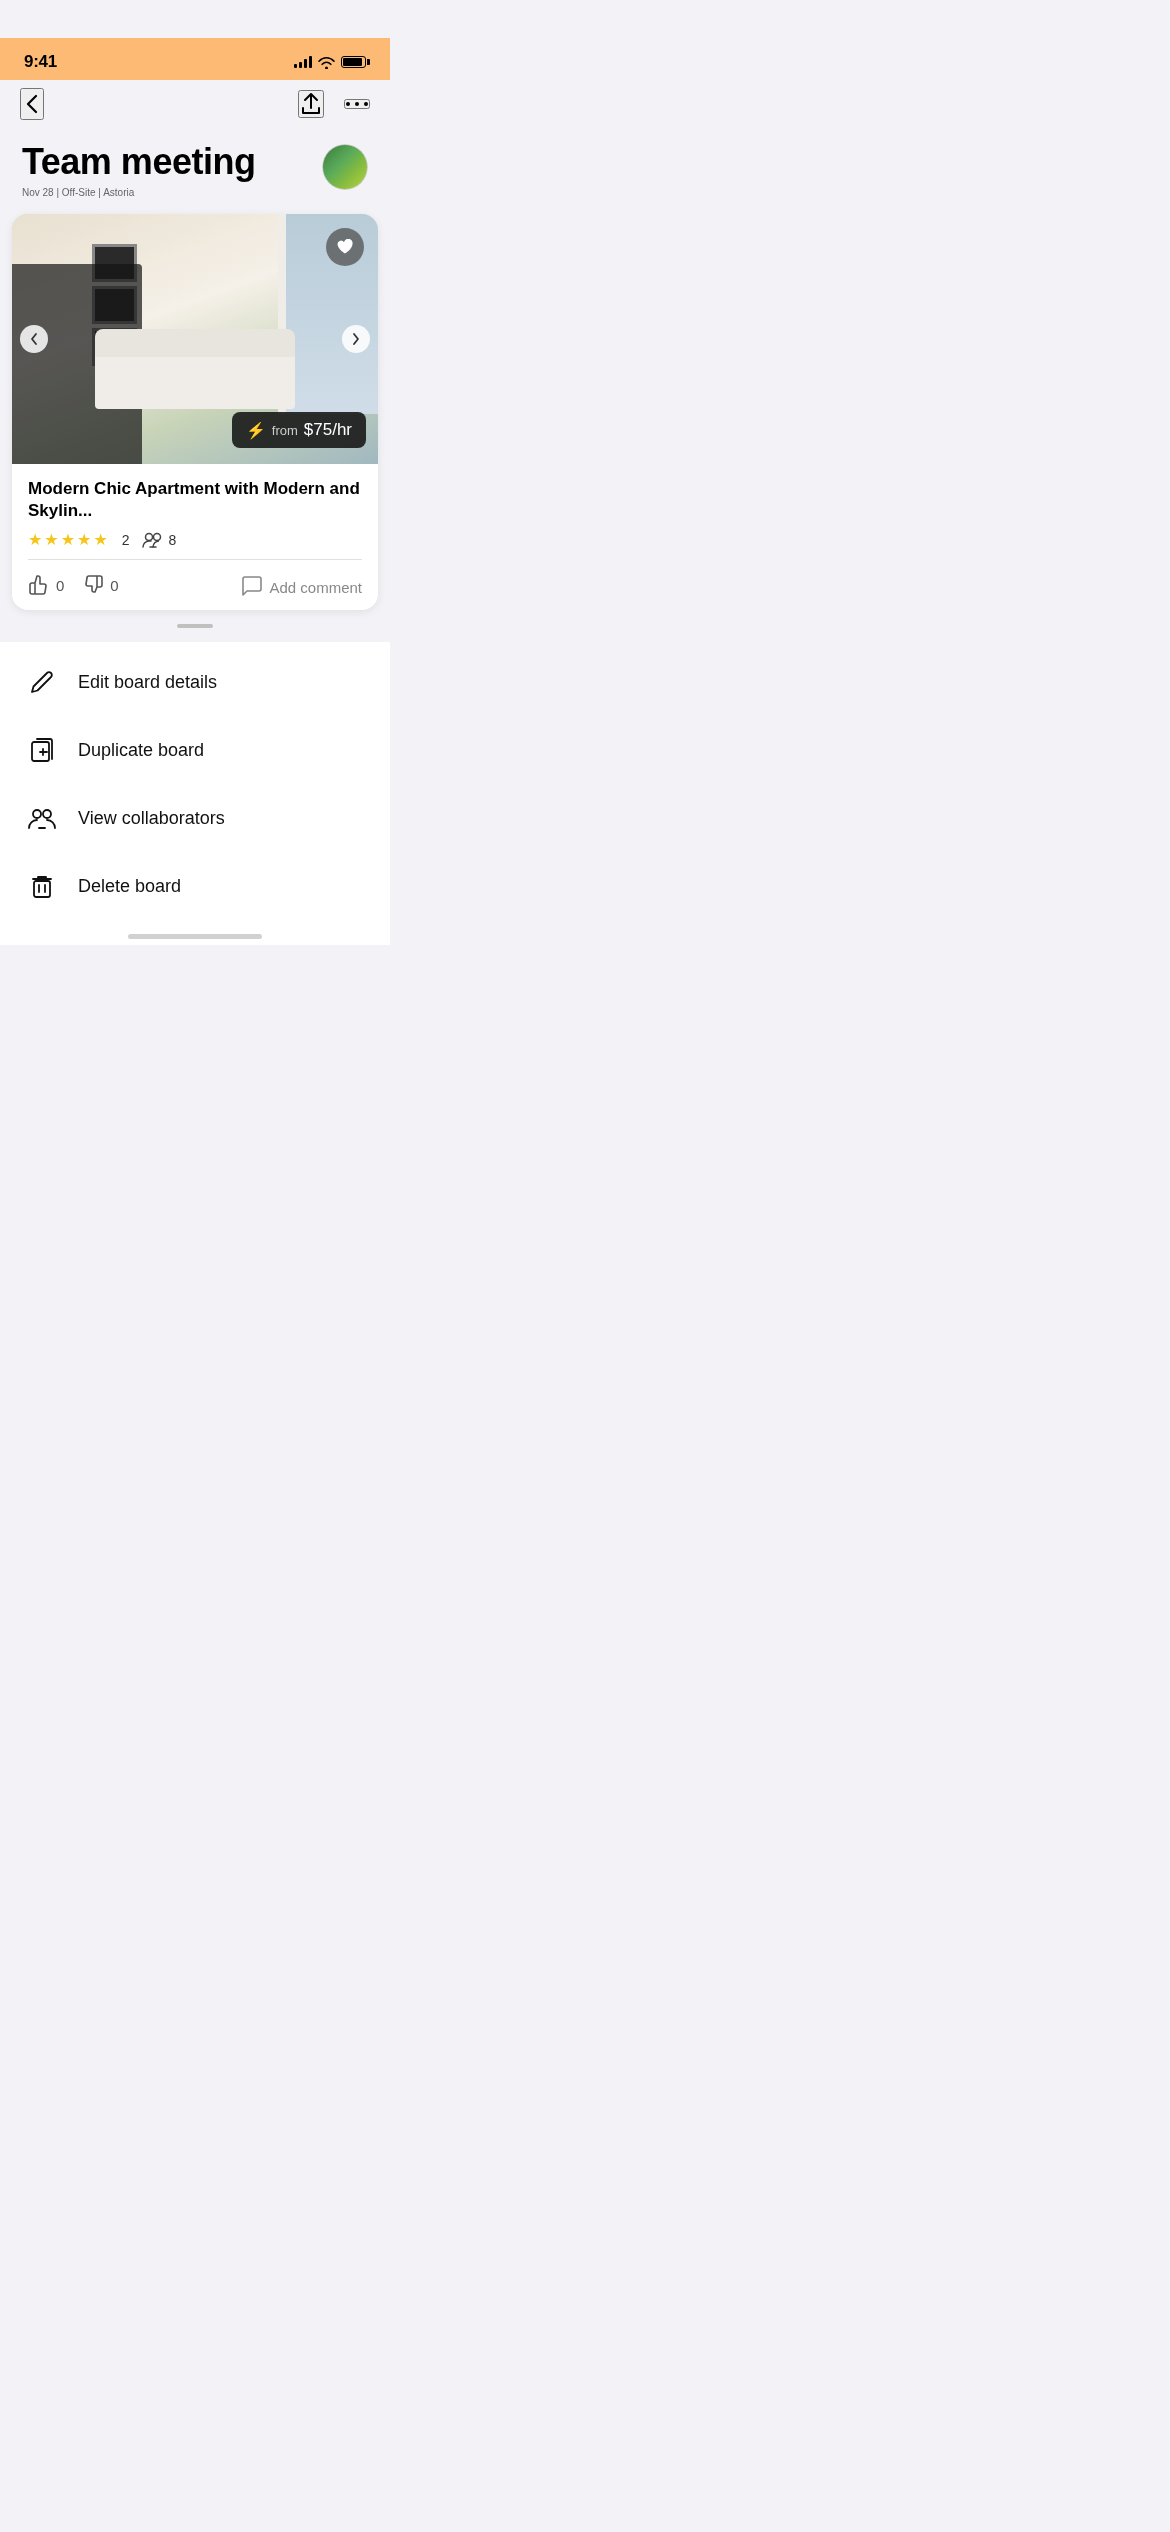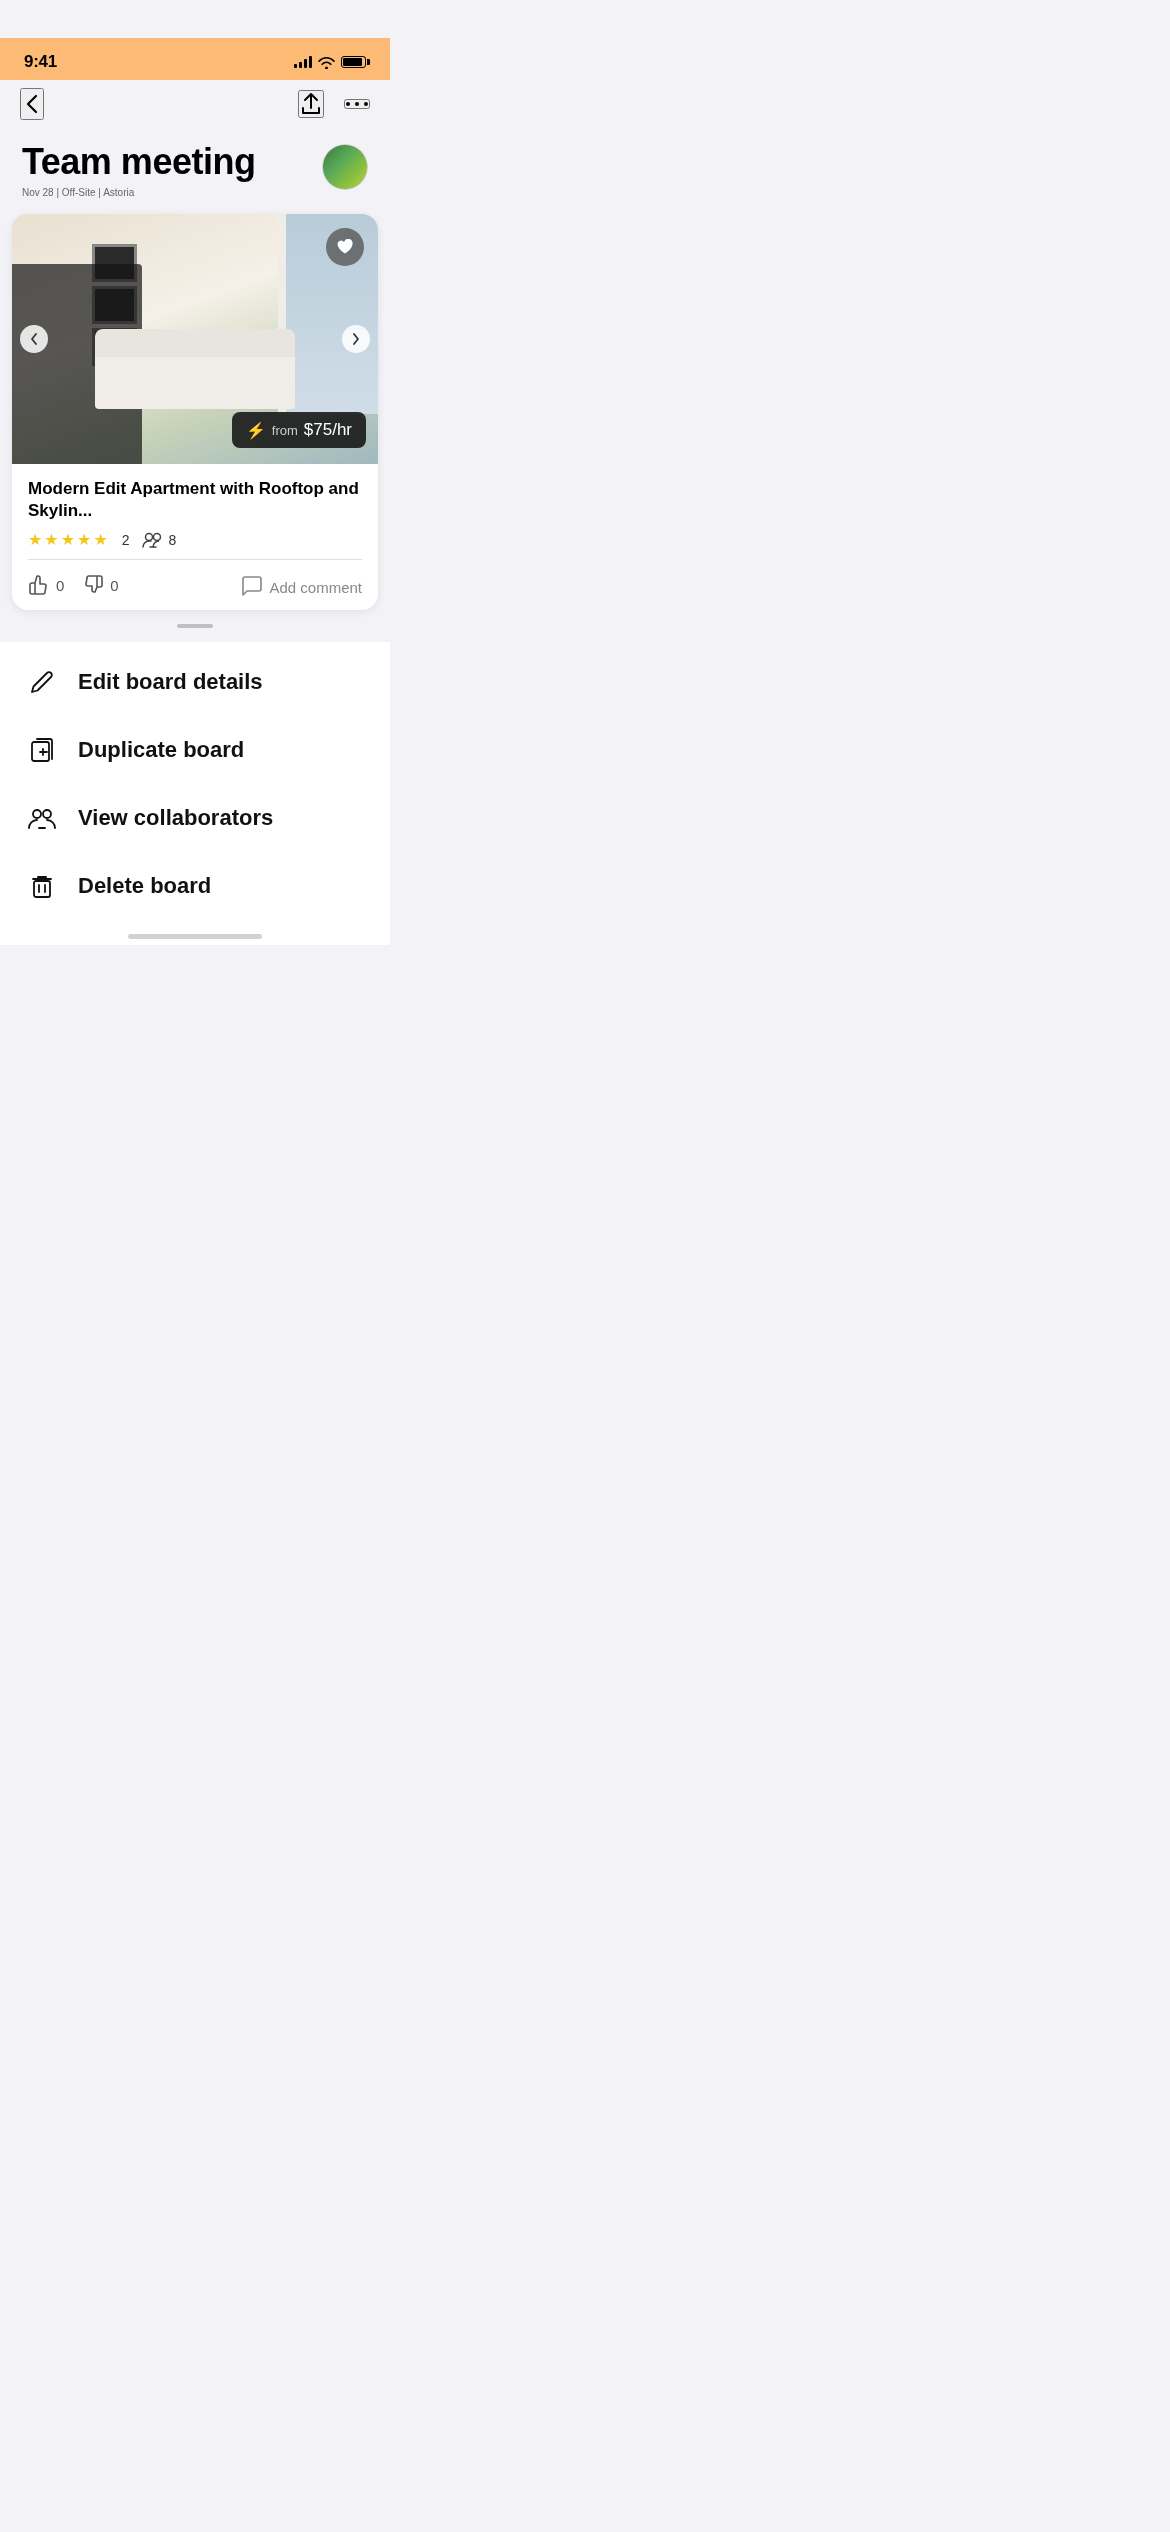--- a/index.html
+++ b/index.html
@@ -426,23 +426,23 @@
     .menu-icon {
       width: 28px;
       height: 28px;
       display: flex;
       align-items: center;
       justify-content: center;
       flex-shrink: 0;
     }
 
     .menu-label {
-      font-size: 22px;
+      font-size: 18px;
       color: #111;
-      font-weight: 700;
+      font-weight: 400;
     }
 
     
     svg {
       display: block;
     }
 
     
     .home-indicator {
       display: flex;
@@ -548,21 +548,21 @@
     </div>
 
     <div class="price-badge">
       <span class="lightning">⚡</span>
       <span class="price-label">from</span>
       <span class="price-amount">$75/hr</span>
     </div>
   </div>
 
   <div class="venue-info">
-    <div class="venue-title">Modern Edit Apartment with Rooftop and Skylin...</div>
+    <div class="venue-title">Modern Chic Apartment with Modern and Skylin...</div>
     <div class="venue-meta">
       <div class="stars">
         <span>★</span>
           <span>★</span>
           <span>★</span>
           <span>★</span>
           <span>★</span>
       </div>
       <span class="rating-count">2</span>
       <div class="capacity">

